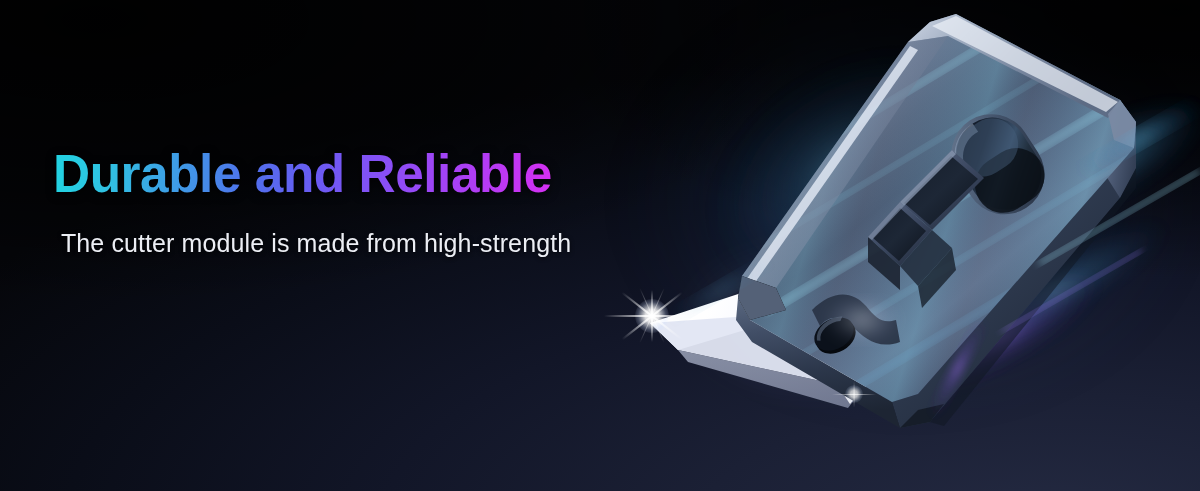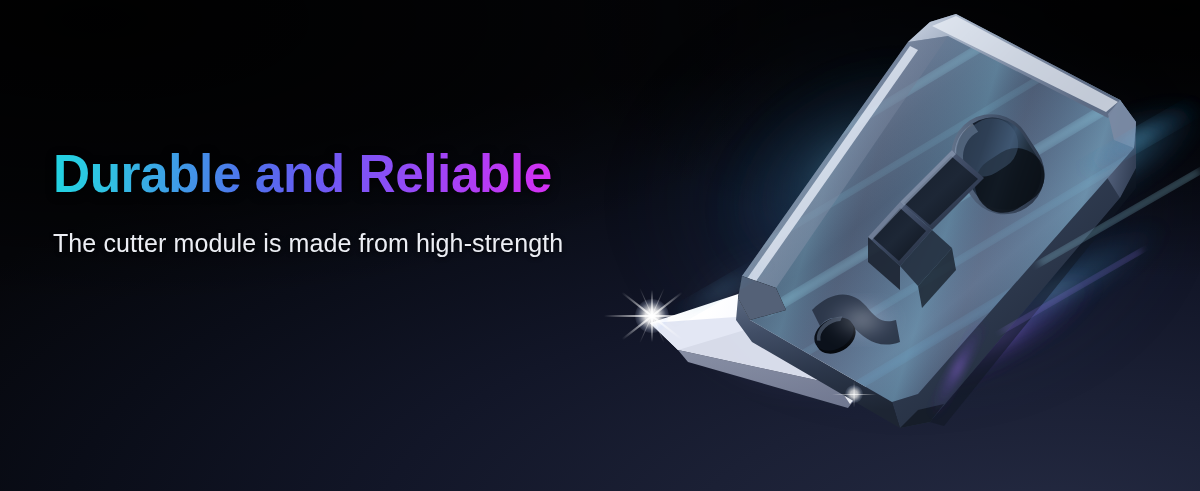--- a/index.html
+++ b/index.html
@@ -71,21 +71,21 @@
     -webkit-text-fill-color: transparent;
     filter: drop-shadow(0 2px 5px rgba(0,0,0,0.85));
     transform: scaleX(0.97);
     transform-origin: left center;
   }
   .subcopy {
     font-size: 25px;
     font-weight: 400;
     line-height: 1.42;
     color: #eceef4;
-    margin: 0;
+    margin: 8px;
     text-shadow: 0 1px 4px rgba(0,0,0,0.8);
     letter-spacing: 0.1px;
   }
   .subcopy-line { display: block; }
 
   
   .product {
     position: absolute;
     left: 600px;
     top: -10px;

